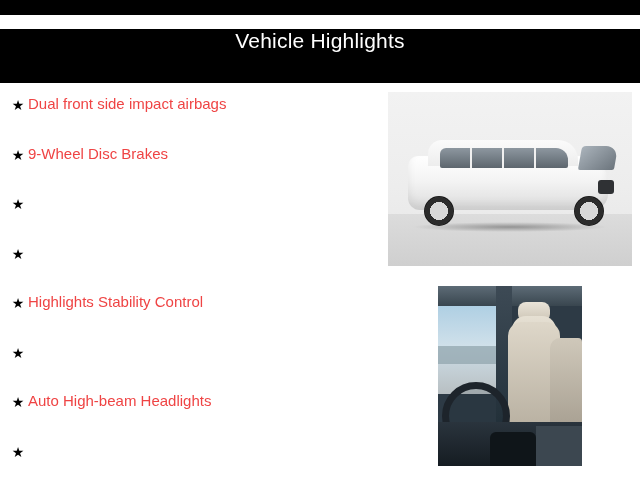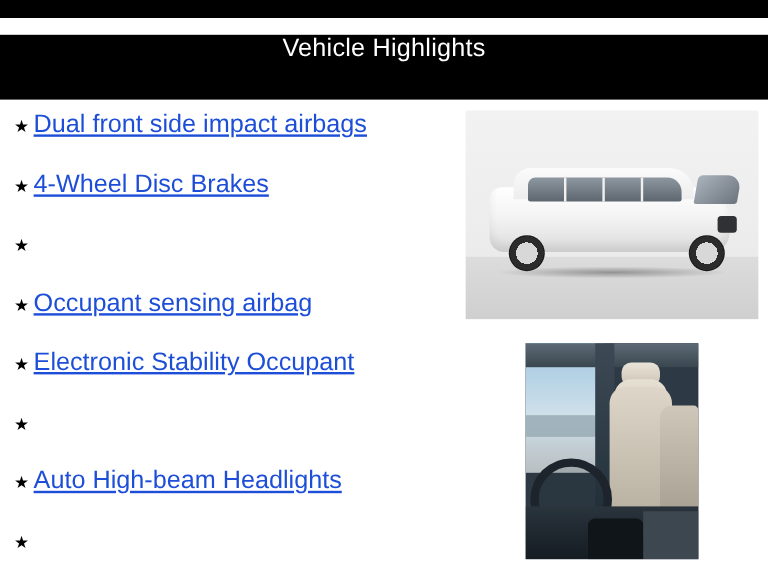--- a/index.html
+++ b/index.html
@@ -66,26 +66,25 @@
   .bullet-star {
     width: 20px;
     flex: 0 0 20px;
     color: #000000;
     font-size: 14px;
     line-height: 22px;
     text-align: center;
     padding-top: 1px;
   }
   .feature-label {
-    color: #1d4ed8;
-    font-size: 21px;
+    color: #ef4444;
+    font-size: 15px;
     line-height: 22px;
     font-weight: 400;
     white-space: nowrap;
-    text-decoration: underline;
   }
   .photo {
     position: absolute;
     overflow: hidden;
   }
   
   .photo-exterior {
     left: 388px;
     top: 9px;
     width: 244px;
@@ -307,35 +306,34 @@
 
     <div class="features">
 
       <div class="feature-row">
         <span class="bullet-star">★</span>
         <span class="feature-label">Dual front side impact airbags</span>
       </div>
 
       <div class="feature-row">
         <span class="bullet-star">★</span>
-        <span class="feature-label">4-Wheel Disc Brakes</span>
-      </div>
-
-      <div class="feature-row">
-        <span class="bullet-star">★</span>
-      </div>
-
-      <div class="feature-row">
-        <span class="bullet-star">★</span>
-        <span class="feature-label">Occupant sensing airbag</span>
-      </div>
-
-      <div class="feature-row">
-        <span class="bullet-star">★</span>
-        <span class="feature-label">Electronic Stability Occupant</span>
+        <span class="feature-label">9-Wheel Disc Brakes</span>
+      </div>
+
+      <div class="feature-row">
+        <span class="bullet-star">★</span>
+      </div>
+
+      <div class="feature-row">
+        <span class="bullet-star">★</span>
+      </div>
+
+      <div class="feature-row">
+        <span class="bullet-star">★</span>
+        <span class="feature-label">Highlights Stability Control</span>
       </div>
 
       <div class="feature-row">
         <span class="bullet-star">★</span>
       </div>
 
       <div class="feature-row">
         <span class="bullet-star">★</span>
         <span class="feature-label">Auto High-beam Headlights</span>
       </div>

